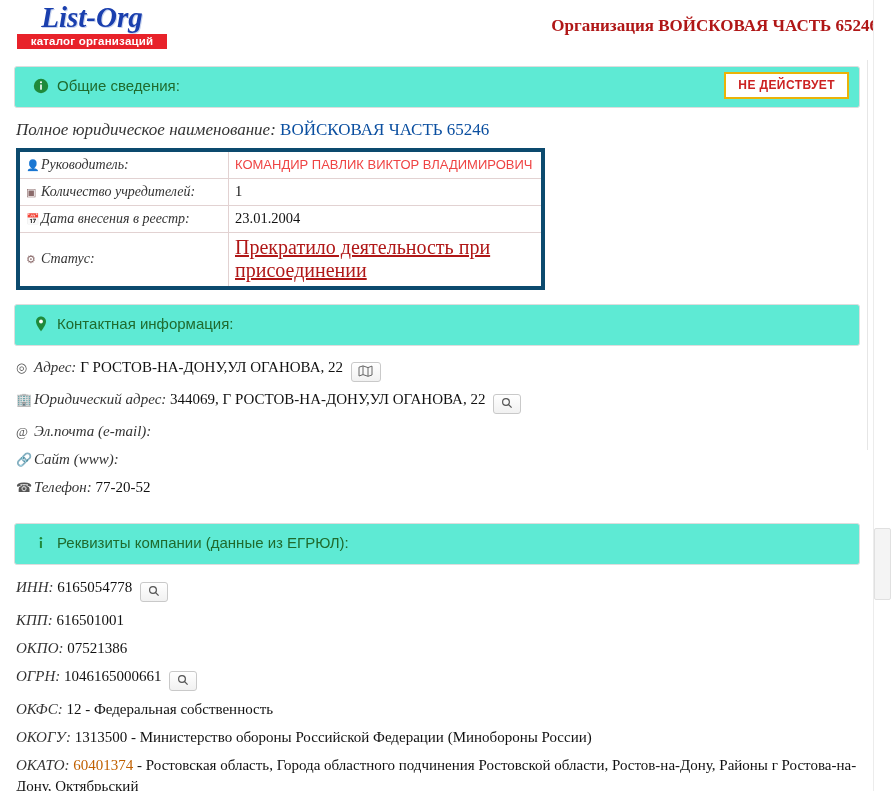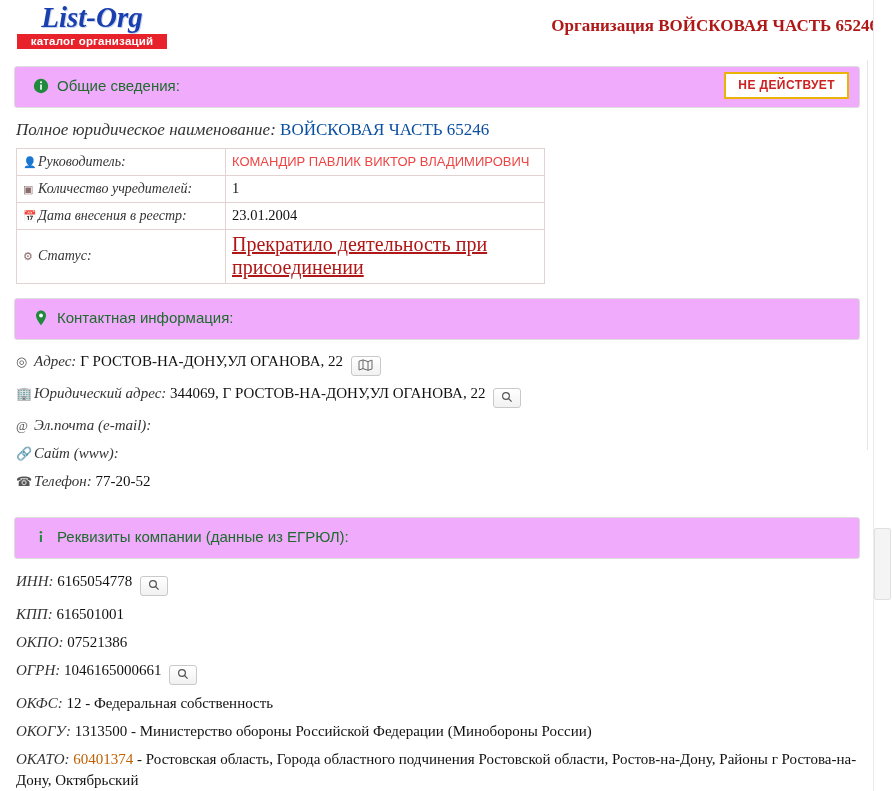--- a/index.html
+++ b/index.html
@@ -68,21 +68,21 @@
     left: 0;
     top: 52px;
     width: 874px;
     bottom: 0;
   }
 
   
   .panel {
     margin: 14px 14px 0 14px;
     border: 1px solid #dddddd;
-    background: #f0abfc;
+    background: #5eead4;
     border-radius: 3px;
     height: 40px;
     position: relative;
   }
   .panel-title {
     position: absolute;
     left: 42px;
     top: 10px;
     font-family: "Liberation Sans", sans-serif;
     font-size: 15px;
@@ -122,21 +122,21 @@
     color: #333333;
   }
   .fullname .val {
     color: #0b4fa0;
   }
 
   
   table.info {
     margin: 8px 0 0 16px;
     border-collapse: collapse;
-    border: 1px solid #0c4a6e;
+    border: 4px solid #0c4a6e;
     width: 529px;
     table-layout: fixed;
   }
   table.info td {
     border: 1px solid #e2d2d2;
     padding: 3px 6px 4px 6px;
     font-size: 14px;
     vertical-align: middle;
     height: 19px;
   }

